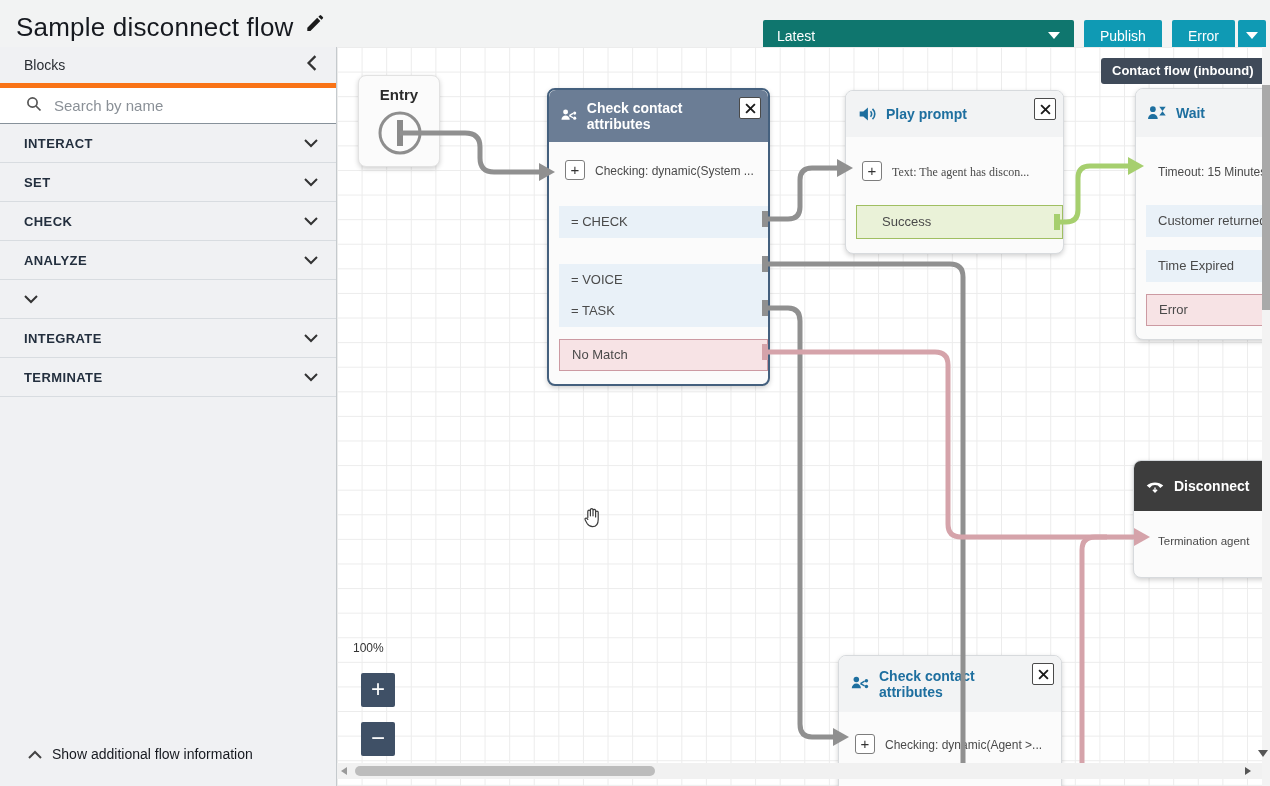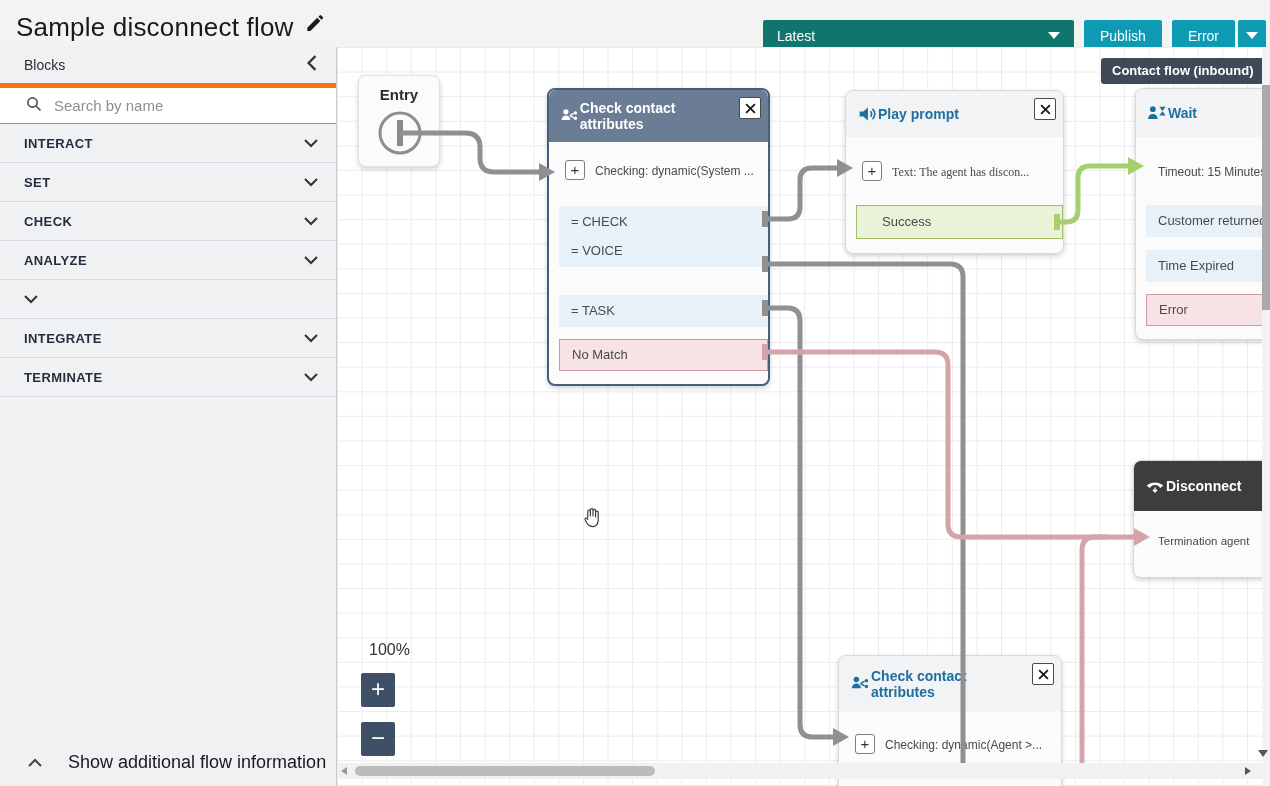--- a/index.html
+++ b/index.html
@@ -19,32 +19,32 @@
 
   
   .sidebar { position:absolute; left:0; top:47px; width:337px; height:739px; background:#f0f1f3; border-right:1px solid #c5cacd; }
   .sb-head { height:41px; display:flex; align-items:center; padding:0 18px 0 24px; border-bottom:5px solid #f97316; }
   .sb-head .lbl { flex:1; font-size:14px; color:#2a2e33; }
   .sb-search { height:36px; background:#fff; display:flex; align-items:center; padding:0 12px 0 26px; border-bottom:1px solid #87919a; }
   .sb-search input { border:none; outline:none; font-size:15px; color:#333; margin-left:12px; width:240px; font-family:inherit; background:transparent; }
   .sb-search input::placeholder { color:#8a9097; }
   .cat { height:39px; display:flex; align-items:center; padding:0 18px 0 24px; border-bottom:1px solid #d8dce0; cursor:pointer;gap:40px; }
   .cat .lbl { flex:1; font-size:13px; font-weight:bold; color:#232f3e; letter-spacing:.4px; }
-  .sb-foot { position:absolute; left:0; bottom:4px; width:100%; height:40px; display:flex; align-items:center; padding-left:28px; font-size:18px; color:#16191f; background:#f0f1f3; cursor:pointer;gap:16px; }
+  .sb-foot { position:absolute; left:0; bottom:12px; width:100%; height:40px; display:flex; align-items:center; padding-left:28px; font-size:14px; color:#16191f; background:#f0f1f3; cursor:pointer; }
   .sb-foot svg { margin-right:10px; }
 
   
   .canvas { position:absolute; left:337px; top:47px; width:925px; height:739px; overflow:hidden; background-color:#fff;
     background-image:linear-gradient(to right,#ececec 1px,transparent 1px),linear-gradient(to bottom,#ececec 1px,transparent 1px);
     background-size:24.6px 24.6px; }
   .flow-badge { position:absolute; left:764px; top:11px; height:26px; line-height:26px; background:#3f4a59; color:#fff; font-size:13px; font-weight:bold; padding:0 11px; border-radius:3px; z-index:3; white-space:nowrap; }
 
   .block { position:absolute; background:#fbfbfb; border:1px solid #d7dadd; border-radius:8px; box-shadow:0 2px 5px rgba(0,0,0,.18); z-index:1; }
   .blk-head { position:relative; display:flex; align-items:center; padding:0 34px 0 10px; border-radius:7px 7px 0 0; background:#f2f3f4; }
-  .blk-title { font-size:14px; font-weight:bold; color:#1e6f9f; line-height:16px; }
+  .blk-title { font-size:14px; font-weight:bold; color:#1e6f9f; line-height:16px; margin-left:8px; }
   .blk-close { position:absolute; top:7px; right:7px; width:22px; height:22px; background:#fff; border:1.5px solid #4a4a4a; border-radius:2px; display:flex; align-items:center; justify-content:center; cursor:pointer; }
   .plus-box { position:absolute; width:20px; height:20px; background:#fff; border:1px solid #7d7d7d; border-radius:3px; font-size:15px; color:#333; text-align:center; line-height:18px; cursor:pointer; }
   .param { position:absolute; font-size:12px; color:#4a4a4a; white-space:nowrap; }
   .row { position:absolute; left:10px; right:0; height:32px; line-height:32px; padding-left:12px; font-size:13px; color:#4a4a4a; background:#e9f1f8; white-space:nowrap; overflow:hidden; }
   .row.success { background:#eaf2d8; border:1.5px solid #a0bf62; height:34px; line-height:31px; }
   .row.error { background:#f7e3e5; border:1.5px solid #cc9aa2; height:32px; line-height:29px; }
 
   
   .b-entry { left:21px; top:28px; width:82px; height:92px; border-color:#e2e2e2; }
   .b-entry .lbl { text-align:center; margin-top:10px; font-size:15px; font-weight:bold; color:#2b2b2b; }
@@ -55,21 +55,21 @@
   .b-play .blk-head { height:46px; }
   .b-wait { left:798px; top:41px; width:200px; height:252px; }
   .b-wait .blk-head { height:48px; }
   .b-disc { left:796px; top:413px; width:200px; height:118px; }
   .b-disc .blk-head { height:50px; background:#3d3d3d; border-radius:7px 7px 0 0; }
   .b-disc .blk-title { color:#fff; }
   .b-check2 { left:501px; top:608px; width:224px; height:150px; }
   .b-check2 .blk-head { height:56px; }
 
   
-  .zoom-lbl { position:absolute; left:32px; top:594px; font-size:16px; color:#333; z-index:2; }
+  .zoom-lbl { position:absolute; left:16px; top:594px; font-size:12px; color:#333; z-index:2; }
   .zoom-btn { position:absolute; left:24px; width:34px; height:34px; background:#3f5066; color:#fff; font-size:24px; text-align:center; line-height:32px; border-radius:2px; cursor:pointer; z-index:2; }
   .z-in { top:626px; } .z-out { top:675px; }
 
   
   .hscroll { position:absolute; left:0; top:716px; width:925px; height:16px; background:#f1f1f1; z-index:4; }
   .hthumb { position:absolute; left:18px; top:3px; width:300px; height:10px; background:#bcbcbc; border-radius:5px; }
   .tri-l { position:absolute; left:4px; top:4px; width:0; height:0; border-top:4px solid transparent; border-bottom:4px solid transparent; border-right:6px solid #9a9a9a; }
   .tri-r { position:absolute; left:908px; top:4px; width:0; height:0; border-top:4px solid transparent; border-bottom:4px solid transparent; border-left:6px solid #555; }
   .vscroll { position:absolute; left:1262px; top:47px; width:8px; height:739px; background:#f3f3f3; }
   .vthumb { position:absolute; left:0; top:38px; width:8px; height:225px; background:#a9a9a9; }
@@ -191,21 +191,21 @@
         <div class="blk-title">Check contact attributes</div>
         <div class="blk-close">
           <svg width="11" height="11" viewBox="0 0 10 10">
               <path d="M1 1 L9 9 M9 1 L1 9" stroke="#1b1b1b" stroke-width="1.7"></path>
             </svg>
         </div>
       </div>
       <div class="plus-box" style="left:16px; top:70px;">+</div>
       <div class="param" style="left:46px; top:74px;">Checking: dynamic(System ...</div>
       <div class="row" style="top:116px;">= CHECK</div>
-      <div class="row" style="top:145px;">= VOICE</div>
+      <div class="row" style="top:174px;">= VOICE</div>
       <div class="row" style="top:205px;">= TASK</div>
       <div class="row error" style="top:249px;">No Match</div>
     </div>
 
     <div class="block b-play">
       <div class="blk-head">
         <svg width="22" height="22" viewBox="0 0 24 24">
             <path d="M4 9.2 v5.6 h4 l5 4.2 V5 l-5 4.2 z" fill="#1e6f9f"></path>
             <path d="M15.8 9 a4.2 4.2 0 0 1 0 6 M18 6.3 a7.8 7.8 0 0 1 0 11.4" stroke="#1e6f9f" stroke-width="1.8" fill="none"></path>
           </svg>

